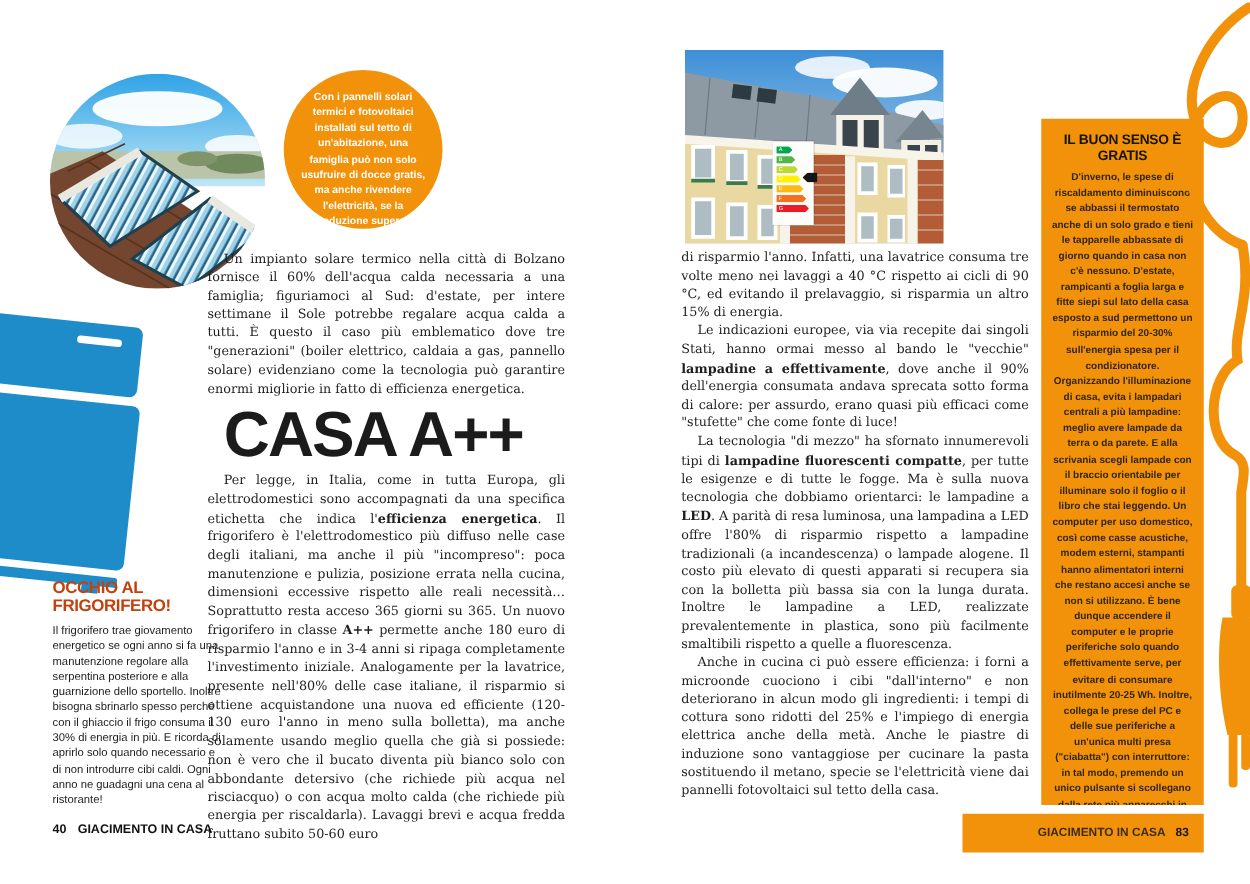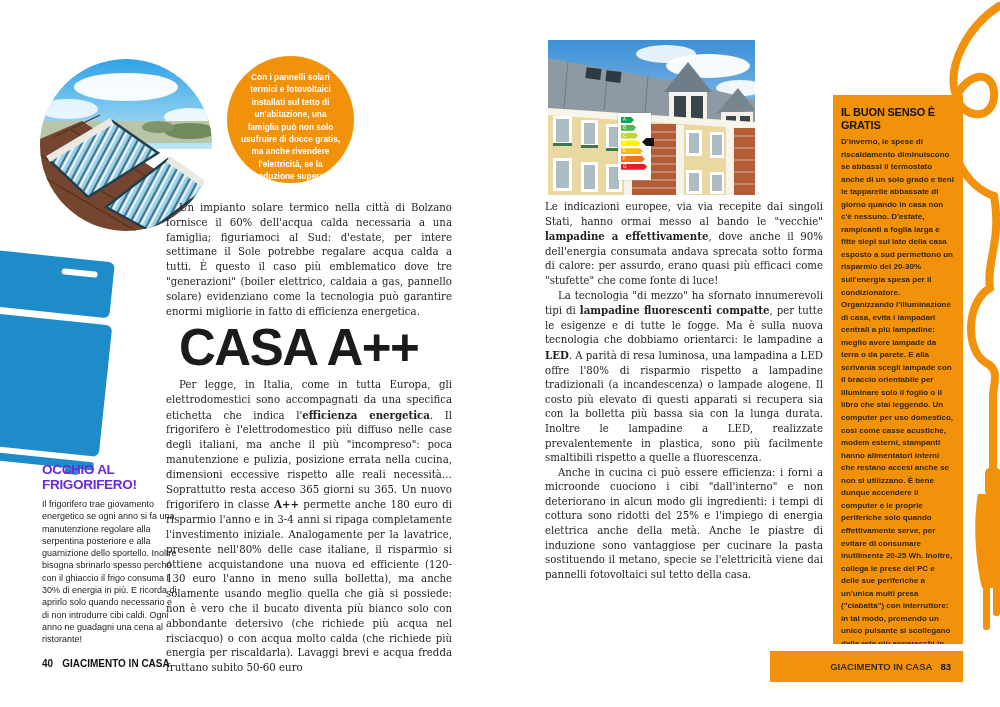--- a/index.html
+++ b/index.html
@@ -29,21 +29,21 @@
   }
   .fridge .door{position:absolute;border-radius:6px;}
   .fridge .freezer{left:0;top:0;width:128px;height:56px;}
   .fridge .main{left:0;top:63px;width:132px;height:132px;}
   .fridge .handle-h{position:absolute;right:16px;top:11px;width:36px;height:6px;border-radius:3px;background:#fff;}
   .fridge .base{position:absolute;left:4px;top:201px;width:124px;height:8px;border-radius:2px;}
   .fridge .foot{position:absolute;top:207px;width:13px;height:8px;} .fridge .foot.r{left:100px;}
   .occhio{position:absolute;left:42px;top:462px;width:138px;font-family:"Liberation Sans", sans-serif;}
   .occhio h3{
     margin:0 0 6px;font-size:13.5px;line-height:15px;font-weight:bold;
-    letter-spacing:-0.3px;color:#6d28d9;
+    letter-spacing:-0.3px;color:#c2410c;
   }
   .occhio p{margin:0;font-size:9px;line-height:12.3px;color:#1c1c1c;}
   .main-col{position:absolute;left:166px;width:286px;}
   .main-col p{margin:0;font-size:10.2px;line-height:14.8px;text-align:justify;text-indent:13px;}
   .intro{top:201px;}
   .article-title{
     position:absolute;left:179px;top:318px;margin:0;
     font-family:"Liberation Sans", sans-serif;
     font-size:51px;font-weight:bold;letter-spacing:-1.5px;color:#1b1b1b;
     white-space:nowrap;
@@ -69,20 +69,21 @@
     position:absolute;right:-3px;top:25px;width:12px;height:8px;background:#141414;
     clip-path:polygon(0 50%,35% 0,100% 0,100% 100%,35% 100%);
   }
   .right-body{position:absolute;left:545px;top:200px;width:278px;}
   .right-body p{margin:0;font-size:10.2px;line-height:14.6px;text-align:justify;text-indent:13px;}
   .right-body p:first-child{text-indent:0;}
   .orange-box{
     position:absolute;left:833px;top:95px;width:130px;height:549px;
     box-sizing:border-box;padding:11px 8px 0;overflow:hidden;
     font-family:"Liberation Sans", sans-serif;
+    text-align:center;
   }
   .orange-box h2{margin:0 0 4px;font-size:11px;line-height:13px;font-weight:bold;color:#141400;letter-spacing:-0.2px;}
   .orange-box p{margin:0;font-size:8px;line-height:12.55px;color:#33260f;font-weight:bold;}
   .footer-right{
     position:absolute;left:770px;top:651px;width:193px;height:31px;
     display:flex;align-items:center;justify-content:flex-end;
     box-sizing:border-box;padding-right:12px;
     font-family:"Liberation Sans", sans-serif;font-size:9.5px;font-weight:bold;color:#3d2d12;
   }
   .footer-right .pn{margin-left:8px;color:#141414;}
@@ -249,20 +250,21 @@
         <div class="ebar" style="width: 17.6px; background: rgb(255, 242, 0);">D</div>
         <div class="ebar" style="width: 19.8px; background: rgb(253, 185, 19);">E</div>
         <div class="ebar" style="width: 22px; background: rgb(243, 112, 33);">F</div>
         <div class="ebar" style="width: 24.2px; background: rgb(237, 28, 36);">G</div>
       </div>
     <div class="elabel-arrow"></div>
   </div>
 </div>
 
 <div class="right-body">
+    <p>di risparmio l'anno. Infatti, una lavatrice consuma tre volte meno nei lavaggi a 40 °C rispetto ai cicli di 90 °C, ed evitando il prelavaggio, si risparmia un altro 15% di energia.</p>
     <p>Le indicazioni europee, via via recepite dai singoli Stati, hanno ormai messo al bando le "vecchie" <b>lampadine a effettivamente</b>, dove anche il 90% dell'energia consumata andava sprecata sotto forma di calore: per assurdo, erano quasi più efficaci come "stufette" che come fonte di luce!</p>
     <p>La tecnologia "di mezzo" ha sfornato innumerevoli tipi di <b>lampadine fluorescenti compatte</b>, per tutte le esigenze e di tutte le fogge. Ma è sulla nuova tecnologia che dobbiamo orientarci: le lampadine a <b>LED</b>. A parità di resa luminosa, una lampadina a LED offre l'80% di risparmio rispetto a lampadine tradizionali (a incandescenza) o lampade alogene. Il costo più elevato di questi apparati si recupera sia con la bolletta più bassa sia con la lunga durata. Inoltre le lampadine a LED, realizzate prevalentemente in plastica, sono più facilmente smaltibili rispetto a quelle a fluorescenza.</p>
     <p>Anche in cucina ci può essere efficienza: i forni a microonde cuociono i cibi "dall'interno" e non deteriorano in alcun modo gli ingredienti: i tempi di cottura sono ridotti del 25% e l'impiego di energia elettrica anche della metà. Anche le piastre di induzione sono vantaggiose per cucinare la pasta sostituendo il metano, specie se l'elettricità viene dai pannelli fotovoltaici sul tetto della casa.</p>
   </div>
 
 <aside class="orange-box" style="background:#F2920B">
   <h2>IL BUON SENSO È GRATIS</h2>
   <div>
       <p>D'inverno, le spese di riscaldamento diminuiscono se abbassi il termostato anche di un solo grado e tieni le tapparelle abbassate di giorno quando in casa non c'è nessuno. D'estate, rampicanti a foglia larga e fitte siepi sul lato della casa esposto a sud permettono un risparmio del 20-30% sull'energia spesa per il condizionatore. Organizzando l'illuminazione di casa, evita i lampadari centrali a più lampadine: meglio avere lampade da terra o da parete. E alla scrivania scegli lampade con il braccio orientabile per illuminare solo il foglio o il libro che stai leggendo. Un computer per uso domestico, così come casse acustiche, modem esterni, stampanti hanno alimentatori interni che restano accesi anche se non si utilizzano. È bene dunque accendere il computer e le proprie periferiche solo quando effettivamente serve, per evitare di consumare inutilmente 20-25 Wh. Inoltre, collega le prese del PC e delle sue periferiche a un'unica multi presa ("ciabatta") con interruttore: in tal modo, premendo un unico pulsante si scollegano dalla rete più apparecchi in un solo gesto. Il televisore consuma mediamente in un anno 200 kWh, in buona parte dovuti allo "stand by" (la lucina rossa) e all'orologio, che, molto spesso, rimangono accesi giorno e notte tutto l'anno.</p>
     </div>

